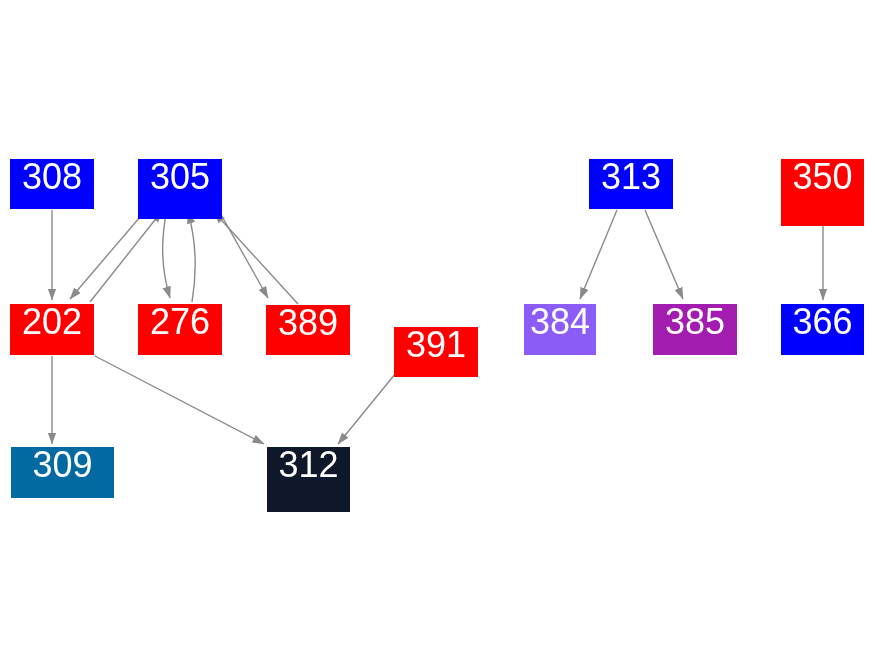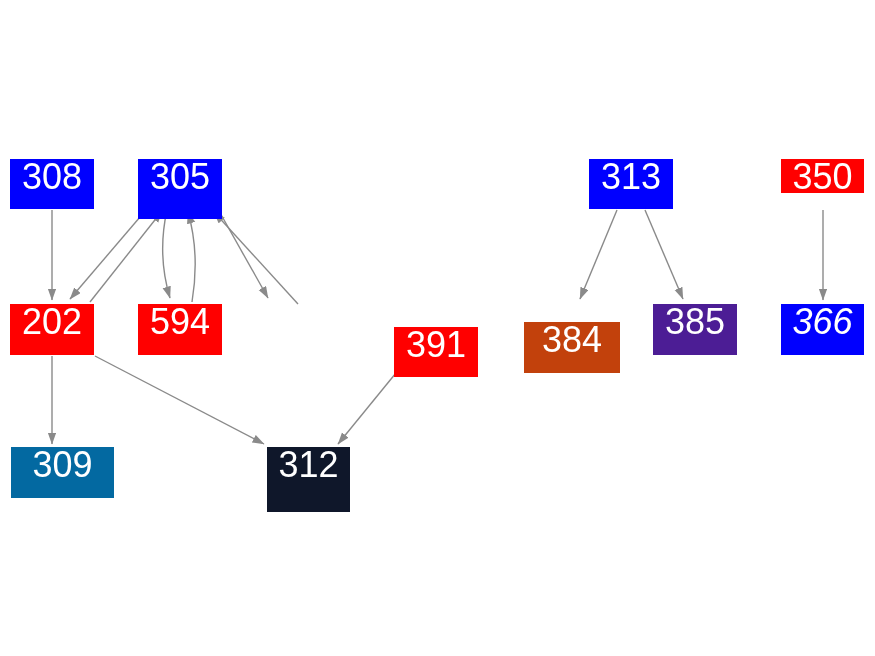--- a/index.html
+++ b/index.html
@@ -57,39 +57,42 @@
     </svg>
     <div class="node" style="left: 10px; top: 159px; width: 84px; height: 50px; background: rgb(0, 0, 255); color: rgb(255, 255, 255);">
       <span>308</span>
     </div>
     <div class="node" style="left: 138px; top: 159px; width: 84px; height: 60px; background: rgb(0, 0, 255); color: rgb(255, 255, 255);">
       <span>305</span>
     </div>
     <div class="node" style="left: 589px; top: 159px; width: 84px; height: 50px; background: rgb(0, 0, 255); color: rgb(255, 255, 255);">
       <span>313</span>
     </div>
-    <div class="node" style="left: 781px; top: 159px; width: 83px; height: 34px; background: rgb(255, 0, 0); color: rgb(255, 255, 255);">
+    <div class="node" style="left: 781px; top: 159px; width: 83px; height: 67px; background: rgb(255, 0, 0); color: rgb(255, 255, 255);">
       <span>350</span>
     </div>
     <div class="node" style="left: 10px; top: 304px; width: 84px; height: 51px; background: rgb(255, 0, 0); color: rgb(255, 255, 255);">
       <span>202</span>
     </div>
     <div class="node" style="left: 138px; top: 304px; width: 84px; height: 51px; background: rgb(255, 0, 0); color: rgb(255, 255, 255);">
-      <span>594</span>
+      <span>276</span>
+    </div>
+    <div class="node" style="left: 266px; top: 305px; width: 84px; height: 50px; background: rgb(255, 0, 0); color: rgb(255, 255, 255);">
+      <span>389</span>
     </div>
     <div class="node" style="left: 394px; top: 305px; width: 84px; height: 50px; background: rgb(255, 0, 0); color: rgb(255, 255, 255); margin-top: 22px;">
       <span>391</span>
     </div>
-    <div class="node" style="left: 524px; top: 322px; width: 96px; height: 51px; background: #c2410c; color: rgb(255, 255, 255);">
+    <div class="node" style="left: 524px; top: 304px; width: 72px; height: 51px; background: #8b5cf6; color: rgb(255, 255, 255);">
       <span>384</span>
     </div>
-    <div class="node" style="left: 653px; top: 304px; width: 84px; height: 51px; background: #4c1d95; color: rgb(255, 255, 255);">
+    <div class="node" style="left: 653px; top: 304px; width: 84px; height: 51px; background: #a21caf; color: rgb(255, 255, 255);">
       <span>385</span>
     </div>
-    <div class="node" style="left: 781px; top: 304px; width: 83px; height: 51px; background: rgb(0, 0, 255); color: rgb(255, 255, 255); font-style: italic;">
+    <div class="node" style="left: 781px; top: 304px; width: 83px; height: 51px; background: rgb(0, 0, 255); color: rgb(255, 255, 255);">
       <span>366</span>
     </div>
     <div class="node" style="left: 11px; top: 447px; width: 103px; height: 51px; background: #0369a1; color: rgb(255, 255, 255);">
       <span>309</span>
     </div>
     <div class="node" style="left: 267px; top: 447px; width: 83px; height: 65px; background: #0f172a; color: rgb(255, 255, 255);">
       <span>312</span>
     </div>
   </div>
 

